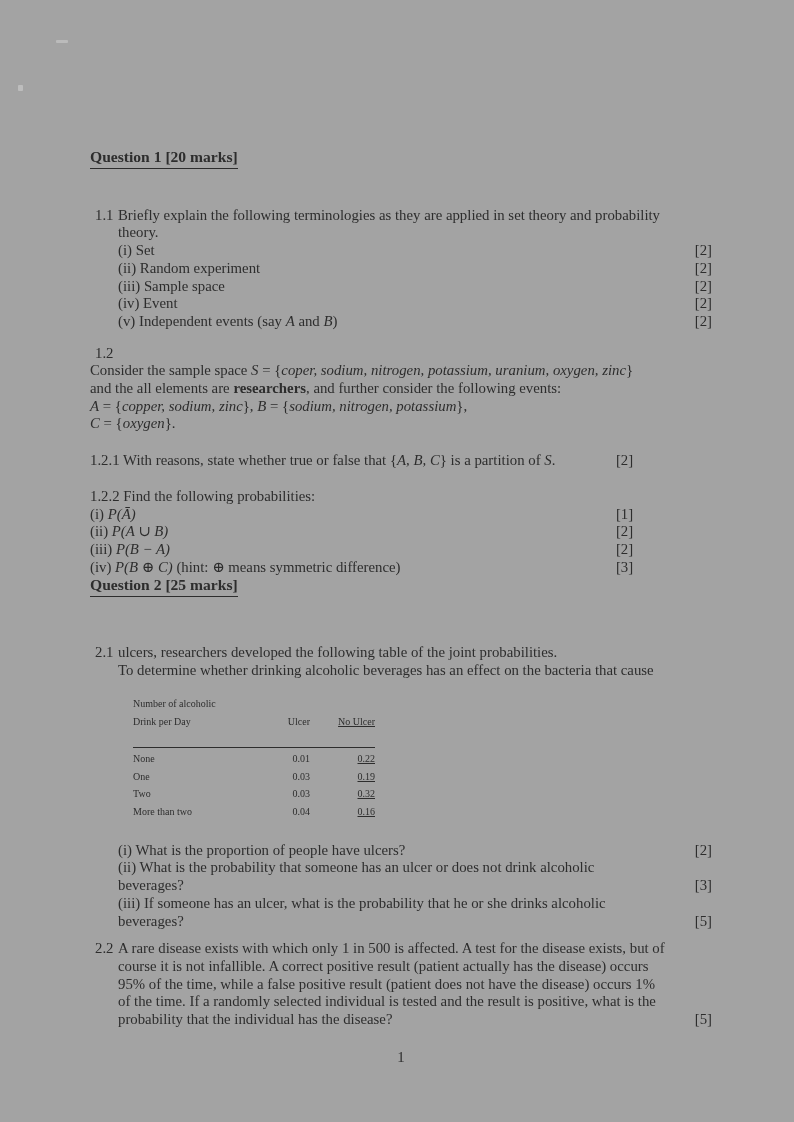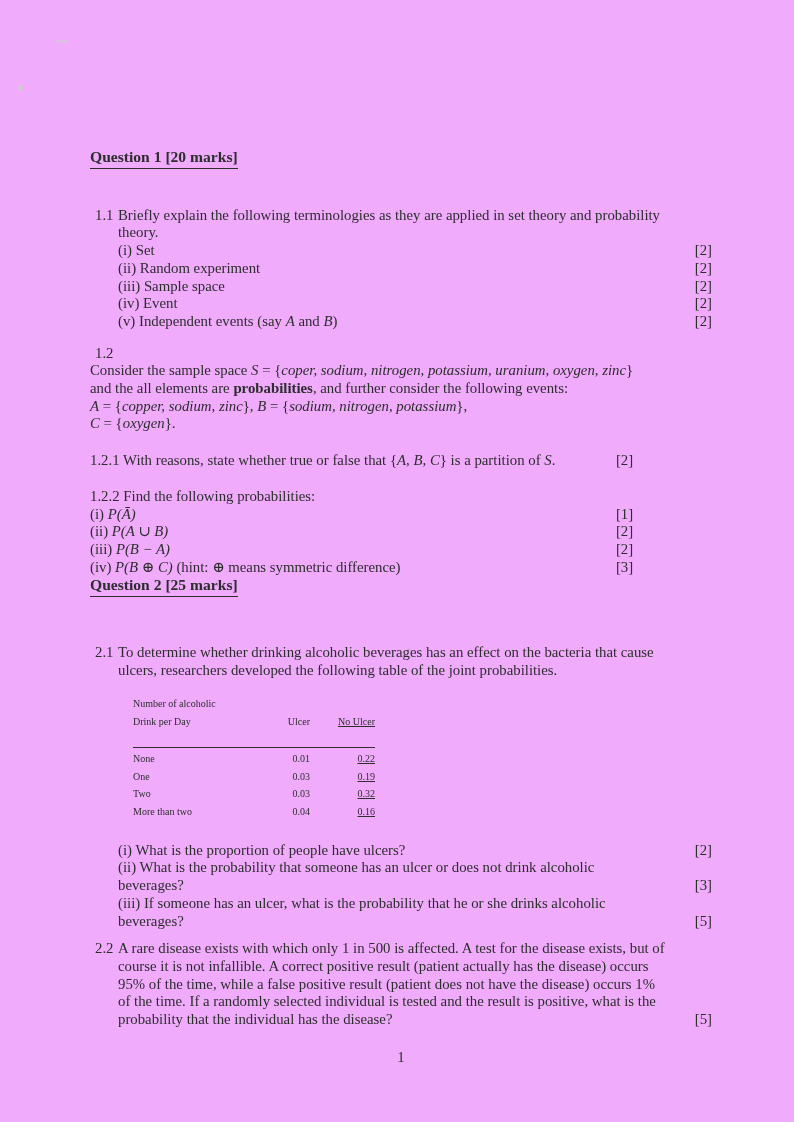--- a/index.html
+++ b/index.html
@@ -1,19 +1,19 @@
 <!DOCTYPE html>
 <html><head>
 <meta charset="utf-8">
 <style>
   html,body{margin:0;padding:0;background:#ffffff;}
   .page{
     position:relative;
     width:794px;height:1122px;
-    background:#f0abfc;
+    background:#a3a3a3;
     font-family:"Liberation Serif","DejaVu Serif",serif;
     color:#2d2d2d;
     font-size:14.8px;
     line-height:17.7px;
     overflow:hidden;
   }
   .content{
     position:absolute;
     left:90px;top:148px;
     width:622px;
@@ -82,43 +82,43 @@
         <div class="line"><span><span class="sg-r">(iii) Sample space</span></span><span class="mark">[2]</span></div>
         <div class="line"><span><span class="sg-r">(iv) Event</span></span><span class="mark">[2]</span></div>
         <div class="line"><span><span class="sg-r">(v) Independent events (say </span><span class="sg-i">A</span><span class="sg-r"> and </span><span class="sg-i">B</span><span class="sg-r">)</span></span><span class="mark">[2]</span></div>
       </div>
     </div>
 
     <div class="qitem mt-12">
       <div class="qlabel">1.2</div>
       <div class="qbody">
         <div class="line"><span><span class="sg-r">Consider the sample space </span><span class="sg-i">S</span><span class="sg-r"> = {</span><span class="sg-i">coper, sodium, nitrogen, potassium, uranium, oxygen, zinc</span><span class="sg-r">}</span></span></div>
-        <div class="line"><span><span class="sg-r">and the all elements are </span><span class="sg-b">probabilities</span><span class="sg-r">, and further consider the following events:</span></span></div>
+        <div class="line"><span><span class="sg-r">and the all elements are </span><span class="sg-b">researchers</span><span class="sg-r">, and further consider the following events:</span></span></div>
         <div class="line"><span><span class="sg-i">A</span><span class="sg-r"> = {</span><span class="sg-i">copper, sodium, zinc</span><span class="sg-r">}, </span><span class="sg-i">B</span><span class="sg-r"> = {</span><span class="sg-i">sodium, nitrogen, potassium</span><span class="sg-r">},</span></span></div>
         <div class="line"><span><span class="sg-i">C</span><span class="sg-r"> = {</span><span class="sg-i">oxygen</span><span class="sg-r">}.</span></span></div>
 
         <div class="line mt-121"><span><span class="sg-r">1.2.1 With reasons, state whether true or false that {</span><span class="sg-i">A, B, C</span><span class="sg-r">} is a partition of </span><span class="sg-i">S</span><span class="sg-r">.</span></span><span class="mark">[2]</span></div>
 
         <div class="line mt-122"><span><span class="sg-r">1.2.2 Find the following probabilities:</span></span></div>
         <div class="line"><span><span class="sg-r">(i) </span><span class="sg-i">P(Ā)</span></span><span class="mark">[1]</span></div>
         <div class="line"><span><span class="sg-r">(ii) </span><span class="sg-i">P(A ∪ B)</span></span><span class="mark">[2]</span></div>
         <div class="line"><span><span class="sg-r">(iii) </span><span class="sg-i">P(B − A)</span></span><span class="mark">[2]</span></div>
         <div class="line"><span><span class="sg-r">(iv) </span><span class="sg-i">P(B ⊕ C)</span><span class="sg-r"> (hint: ⊕ means symmetric difference)</span></span><span class="mark">[3]</span></div>
       </div>
     </div>
 
     <div class="line mt-q2">
       <span class="qheading">Question 2 [25 marks]</span>
     </div>
 
     <div class="qitem mt-21">
       <div class="qlabel">2.1</div>
       <div class="qbody">
+        <div class="line"><span><span class="sg-r">ulcers, researchers developed the following table of the joint probabilities.</span></span></div>
         <div class="line"><span><span class="sg-r">To determine whether drinking alcoholic beverages has an effect on the bacteria that cause</span></span></div>
-        <div class="line"><span><span class="sg-r">ulcers, researchers developed the following table of the joint probabilities.</span></span></div>
 
         <table class="jp mt-tbl">
           <thead>
             <tr>
               <th class="c1" colspan="3">Number of alcoholic</th>
             </tr>
             <tr class="rule">
               <td class="c1">Drink per Day</td>
               <td class="c2">Ulcer</td>
               <td class="c3">No Ulcer</td>

